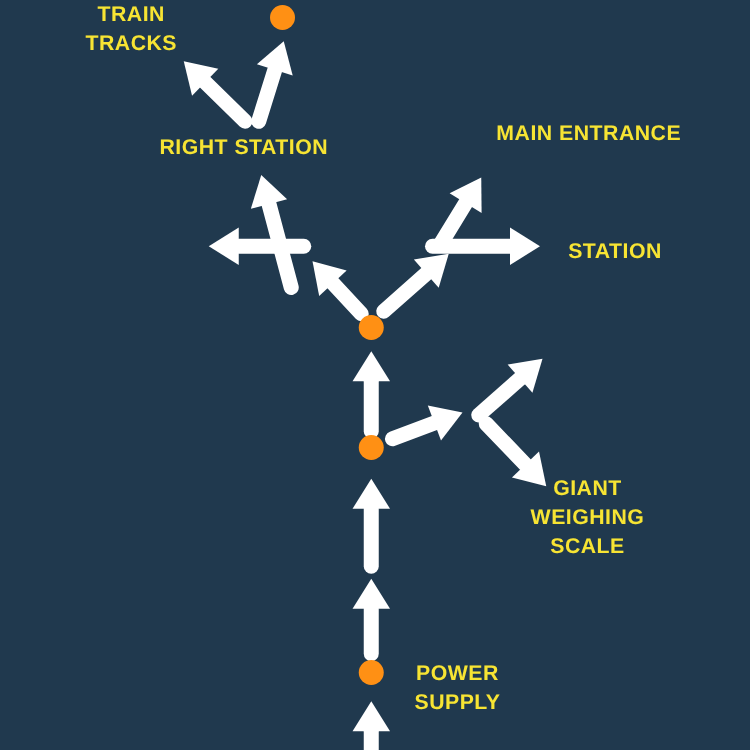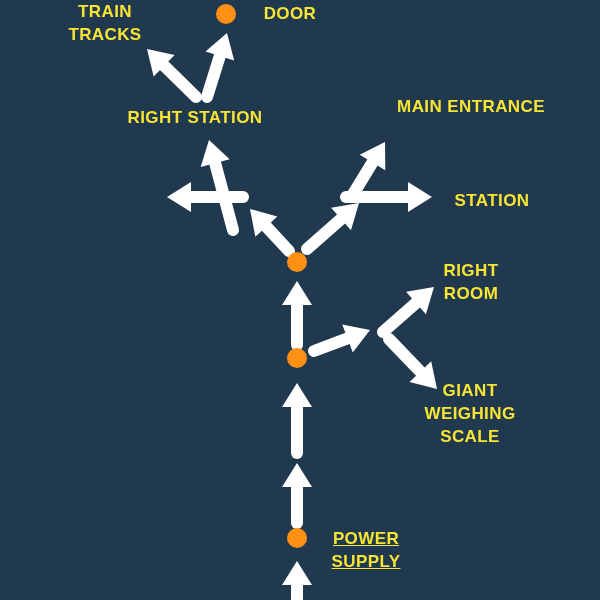--- a/index.html
+++ b/index.html
@@ -19,21 +19,21 @@
   }
   .l-train-tracks{left:25px;top:0px;width:160px;}
   .l-door{left:245px;top:2px;width:90px;}
   .l-train-station{left:75px;top:106px;width:240px;}
   .l-main-entrance{left:362px;top:95px;width:218px;}
   .l-train-car{left:12px;top:189px;width:168px;}
   .l-shelves{left:418px;top:189px;width:148px;}
   .l-right-room{left:420px;top:259px;width:102px;}
   .l-giant-weighing-scale{left:392px;top:379px;width:156px;}
   .l-frozen-cabinet{left:148px;top:527px;width:148px;}
-  .l-power-supply{left:303px;top:527px;width:126px;text-decoration:underline;}
+  .l-power-supply{left:303px;top:527px;width:126px;}
 </style>
 </head>
 <body>
 
 <div class="stage" style="--bg: #20394e; --label: #f7e433;">
   <svg id="diagram-svg" width="600" height="600" viewBox="0 0 600 600">
       <line x1="196" y1="97" x2="164.14460595300284" y2="65.79471603559463" stroke="#ffffff" stroke-width="12" stroke-linecap="round"></line>
       <polygon points="147,49 174.6413034752495,55.07933731496785 153.6479084307562,76.5100947562214" fill="#ffffff"></polygon>
       <line x1="207" y1="97" x2="219.84140016473728" y2="55.90751947284071" stroke="#ffffff" stroke-width="12" stroke-linecap="round"></line>
       <polygon points="227,33 234.15859983526272,60.381644369879915 205.52420049421184,51.43339457580151" fill="#ffffff"></polygon>
@@ -64,24 +64,21 @@
       <line x1="297" y1="612" x2="297" y2="585" stroke="#ffffff" stroke-width="12" stroke-linecap="round"></line>
       <polygon points="297,561 312,585 282,585" fill="#ffffff"></polygon>
       <circle cx="226" cy="14" r="10" fill="#ff9014"></circle>
       <circle cx="297" cy="262" r="10" fill="#ff9014"></circle>
       <circle cx="297" cy="358" r="10" fill="#ff9014"></circle>
       <circle cx="297" cy="538" r="10" fill="#ff9014"></circle>
     </svg>
 
   <div class="label l-train-tracks">TRAIN
 TRACKS</div>
-  <div class="label l-door">DOOR</div>
   <div class="label l-train-station">RIGHT STATION</div>
   <div class="label l-main-entrance">MAIN ENTRANCE</div>
   <div class="label l-shelves">STATION</div>
-  <div class="label l-right-room">RIGHT
-ROOM</div>
   <div class="label l-giant-weighing-scale">GIANT
 WEIGHING
 SCALE</div>
   <div class="label l-power-supply">POWER
 SUPPLY</div>
 </div>
 
 </body></html>

